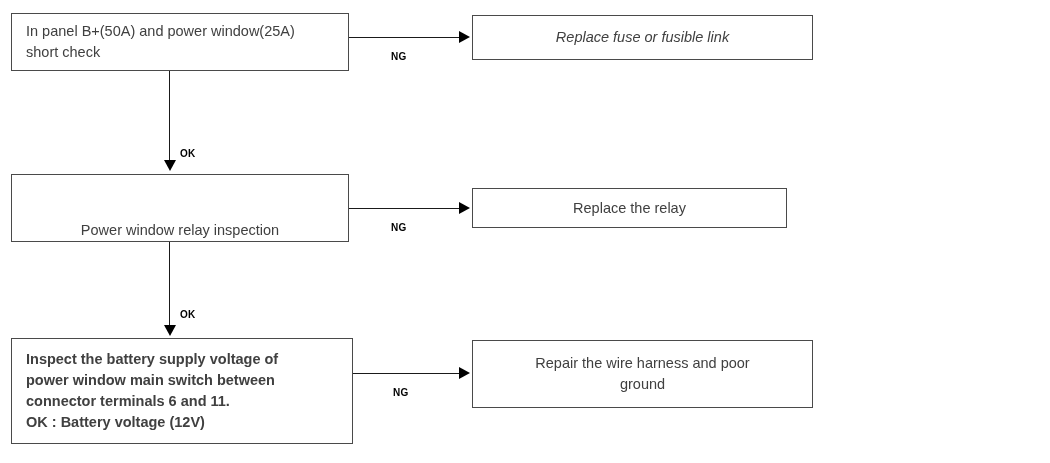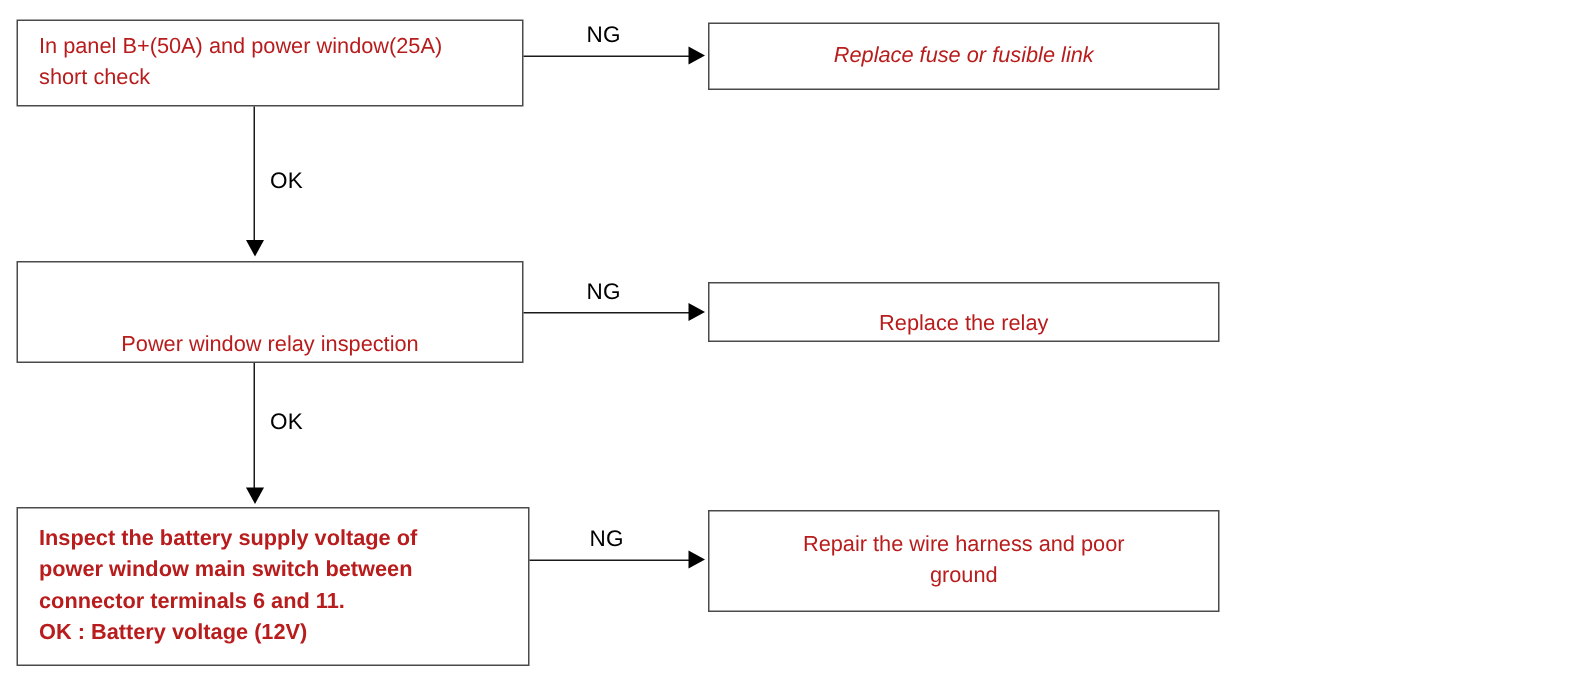--- a/index.html
+++ b/index.html
@@ -23,37 +23,37 @@
   
   .node {
     position: absolute;
     box-sizing: border-box;
     border: 1.5px solid #4a4a4a;
     background: #ffffff;
     display: flex;
     align-items: center;
     font-size: 14.5px;
     line-height: 21px;
-    color: #b91c1c;
+    color: #404040;
   }
   .node .node-text {
     width: 100%;
     white-space: pre-line;
   }
   .node.center .node-text { text-align: center; padding: 0 10px; }
   .node.left   .node-text { text-align: left;   padding: 0 0 0 14px; }
 
   
   #node-fuse-check      { left: 11px;  top: 13px;  width: 338px; height: 58px;  }
   #node-relay-inspect   { left: 11px;  top: 174px; width: 338px; height: 68px; align-items: flex-end;  }
   #node-voltage-inspect { left: 11px;  top: 338px; width: 342px; height: 106px; font-weight: bold; }
 
   
   #node-replace-fuse    { left: 472px; top: 15px;  width: 341px; height: 45px; font-style: italic;  }
-  #node-replace-relay   { left: 472px; top: 188px; width: 341px; height: 40px; align-items: flex-end;  }
+  #node-replace-relay   { left: 472px; top: 188px; width: 315px; height: 40px;  }
   #node-repair-harness  { left: 472px; top: 340px; width: 341px; height: 68px;  }
 
   
   .ghost-text {
     position: absolute;
     left: 60px;
     top: 218px;
     width: 240px;
     font-size: 13px;
     color: #efefef;
@@ -98,24 +98,25 @@
 
   
   #conn-ok-1 { left: 169px; top: 71px;  height: 92px; }
   #conn-ok-2 { left: 169px; top: 242px; height: 85px; }
   #arrow-ok-1 { left: 164px; top: 160px; }
   #arrow-ok-2 { left: 164px; top: 325px; }
 
   
   .edge-label {
     position: absolute;
-    font-size: 15px;
-    font-weight: normal;
+    font-size: 10px;
+    font-weight: bold;
     color: #000000;
     letter-spacing: 0.2px;
+    margin-top: 36px;
   }
   #label-ng-1 { left: 391px; top: 15px;  }
   #label-ng-2 { left: 391px; top: 186px; }
   #label-ng-3 { left: 393px; top: 351px; }
   #label-ok-1 { left: 180px; top: 112px; }
   #label-ok-2 { left: 180px; top: 273px; }
 </style>
 </head>
 <body>
 

